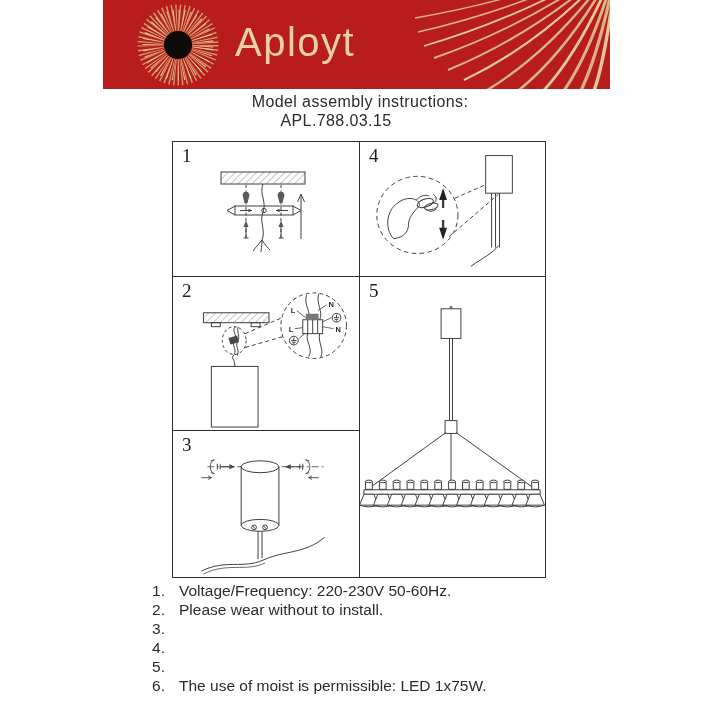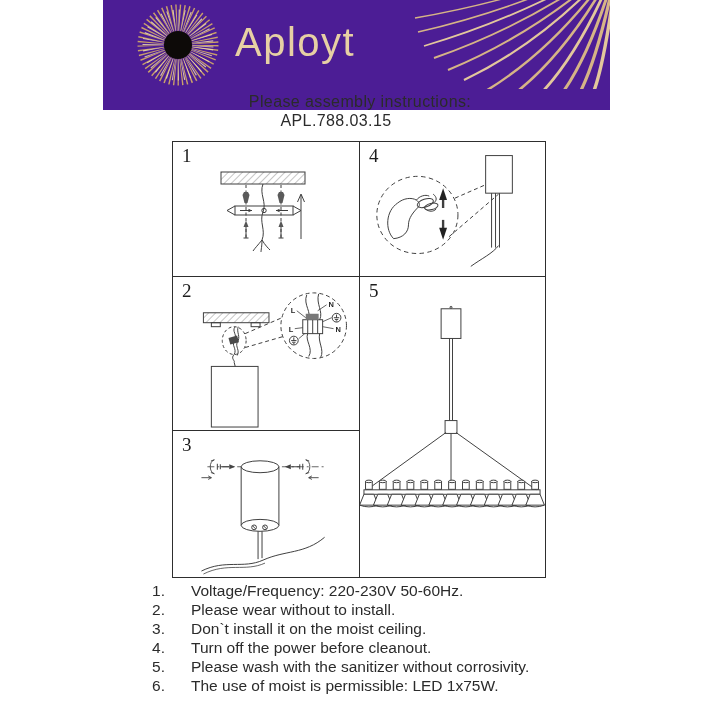--- a/index.html
+++ b/index.html
@@ -1,22 +1,22 @@
 <!DOCTYPE html>
 <html><head>
 <meta charset="utf-8">
 <style>
   * { margin:0; padding:0; box-sizing:border-box; }
   html,body { width:720px; height:720px; background:#ffffff; overflow:hidden;
               font-family:"Liberation Sans", sans-serif; }
   .page { position:relative; width:720px; height:720px; background:#fff; }
 
   
-  .banner { position:absolute; left:103px; top:0; width:507px; height:110px;
-            background:#4c1d95; overflow:hidden;text-decoration:underline; }
+  .banner { position:absolute; left:103px; top:0; width:507px; height:89px;
+            background:#b91c1c; overflow:hidden;text-decoration:underline; }
   .logo-svg { position:absolute; left:32px; top:2px; }
   .wordmark { position:absolute; left:132px; top:20px; font-size:40px;
               letter-spacing:1.5px; color:#e7d0a4; font-weight:400; }
   .rays-svg { position:absolute; right:0; top:0; }
 
   
   .hdr-title { position:absolute; left:0; top:93px; width:720px; text-align:center;
                font-size:16px; color:#2b2b2b; letter-spacing:0.4px; }
   .hdr-model { position:absolute; left:0; top:112px; width:672px; text-align:center;
                font-size:16px; color:#2b2b2b; letter-spacing:0.4px; }
@@ -32,21 +32,21 @@
   .cell-5 { grid-column:2; grid-row:2 / span 2; }
   .pnum { position:absolute; top:3px; left:9px; font-family:"Liberation Serif", serif;
           font-size:19px; color:#1c1c1c; }
   .cell svg { position:absolute; left:0; top:0; width:100%; height:100%; }
   .wlabel { font:bold 7.5px "Liberation Sans", sans-serif; fill:#1f1f1f; }
 
   
   .list { position:absolute; left:141px; top:581px; width:460px; }
   .row { display:flex; line-height:19px; font-size:15.5px; color:#2b2b2b; }
   .row .num { width:24px; text-align:right; flex:none; }
-  .row .txt { margin-left:26px; }
+  .row .txt { margin-left:14px; }
 </style>
 </head>
 <body>
 
 <div class="page">
 
   <div class="banner">
     <svg class="logo-svg" width="86" height="86" viewBox="0 0 86 86">
       <circle cx="43" cy="43" r="27" fill="none" stroke="#c9a06a" stroke-width="27" stroke-dasharray="1 2.2"></circle>
       <circle cx="43" cy="43" r="25" fill="none" stroke="#eedcb4" stroke-width="21" stroke-dasharray="0.8 3.6" transform="rotate(7 43 43)" opacity="0.85"></circle>
@@ -64,21 +64,21 @@
         <path d="M258,-40 Q198,48 124,92" stroke-width="2.4"></path>
         <path d="M258,-40 Q208,56 146,100" stroke-width="2.6"></path>
         <path d="M258,-40 Q218,62 168,106" stroke-width="2.8" stroke="#e3c79c"></path>
         <path d="M258,-40 Q228,68 190,108" stroke-width="3"></path>
         <path d="M258,-40 Q236,72 212,106" stroke-width="3.2"></path>
         <path d="M258,-40 Q244,74 230,100" stroke-width="3.4" stroke="#e3c79c"></path>
       </g>
     </svg>
   </div>
 
-  <div class="hdr-title">Please assembly instructions:</div>
+  <div class="hdr-title">Model assembly instructions:</div>
   <div class="hdr-model">APL.788.03.15</div>
 
   <div class="grid">
 
     <div class="cell br bb">
       <span class="pnum">1</span>
       <svg viewBox="0 0 186 134">
         <defs>
           <pattern id="h1" width="5" height="5" patternUnits="userSpaceOnUse" patternTransform="rotate(45)">
             <line x1="0" y1="0" x2="0" y2="5" stroke="#8b8b8b" stroke-width="1"></line>
@@ -267,29 +267,26 @@
     <div class="row">
       <span class="num">1.</span>
       <span class="txt">Voltage/Frequency: 220-230V 50-60Hz.</span>
     </div>
     <div class="row">
       <span class="num">2.</span>
       <span class="txt">Please wear without to install.</span>
     </div>
     <div class="row">
       <span class="num">3.</span>
-      <span class="txt">Don`t install it on the moist ceiling.</span>
     </div>
     <div class="row">
       <span class="num">4.</span>
-      <span class="txt">Turn off the power before cleanout.</span>
     </div>
     <div class="row">
       <span class="num">5.</span>
-      <span class="txt">Please wash with the sanitizer without corrosivity.</span>
     </div>
     <div class="row">
       <span class="num">6.</span>
       <span class="txt">The use of moist is permissible: LED 1x75W.</span>
     </div>
   </div>
 
 </div>
 
 </body></html>

